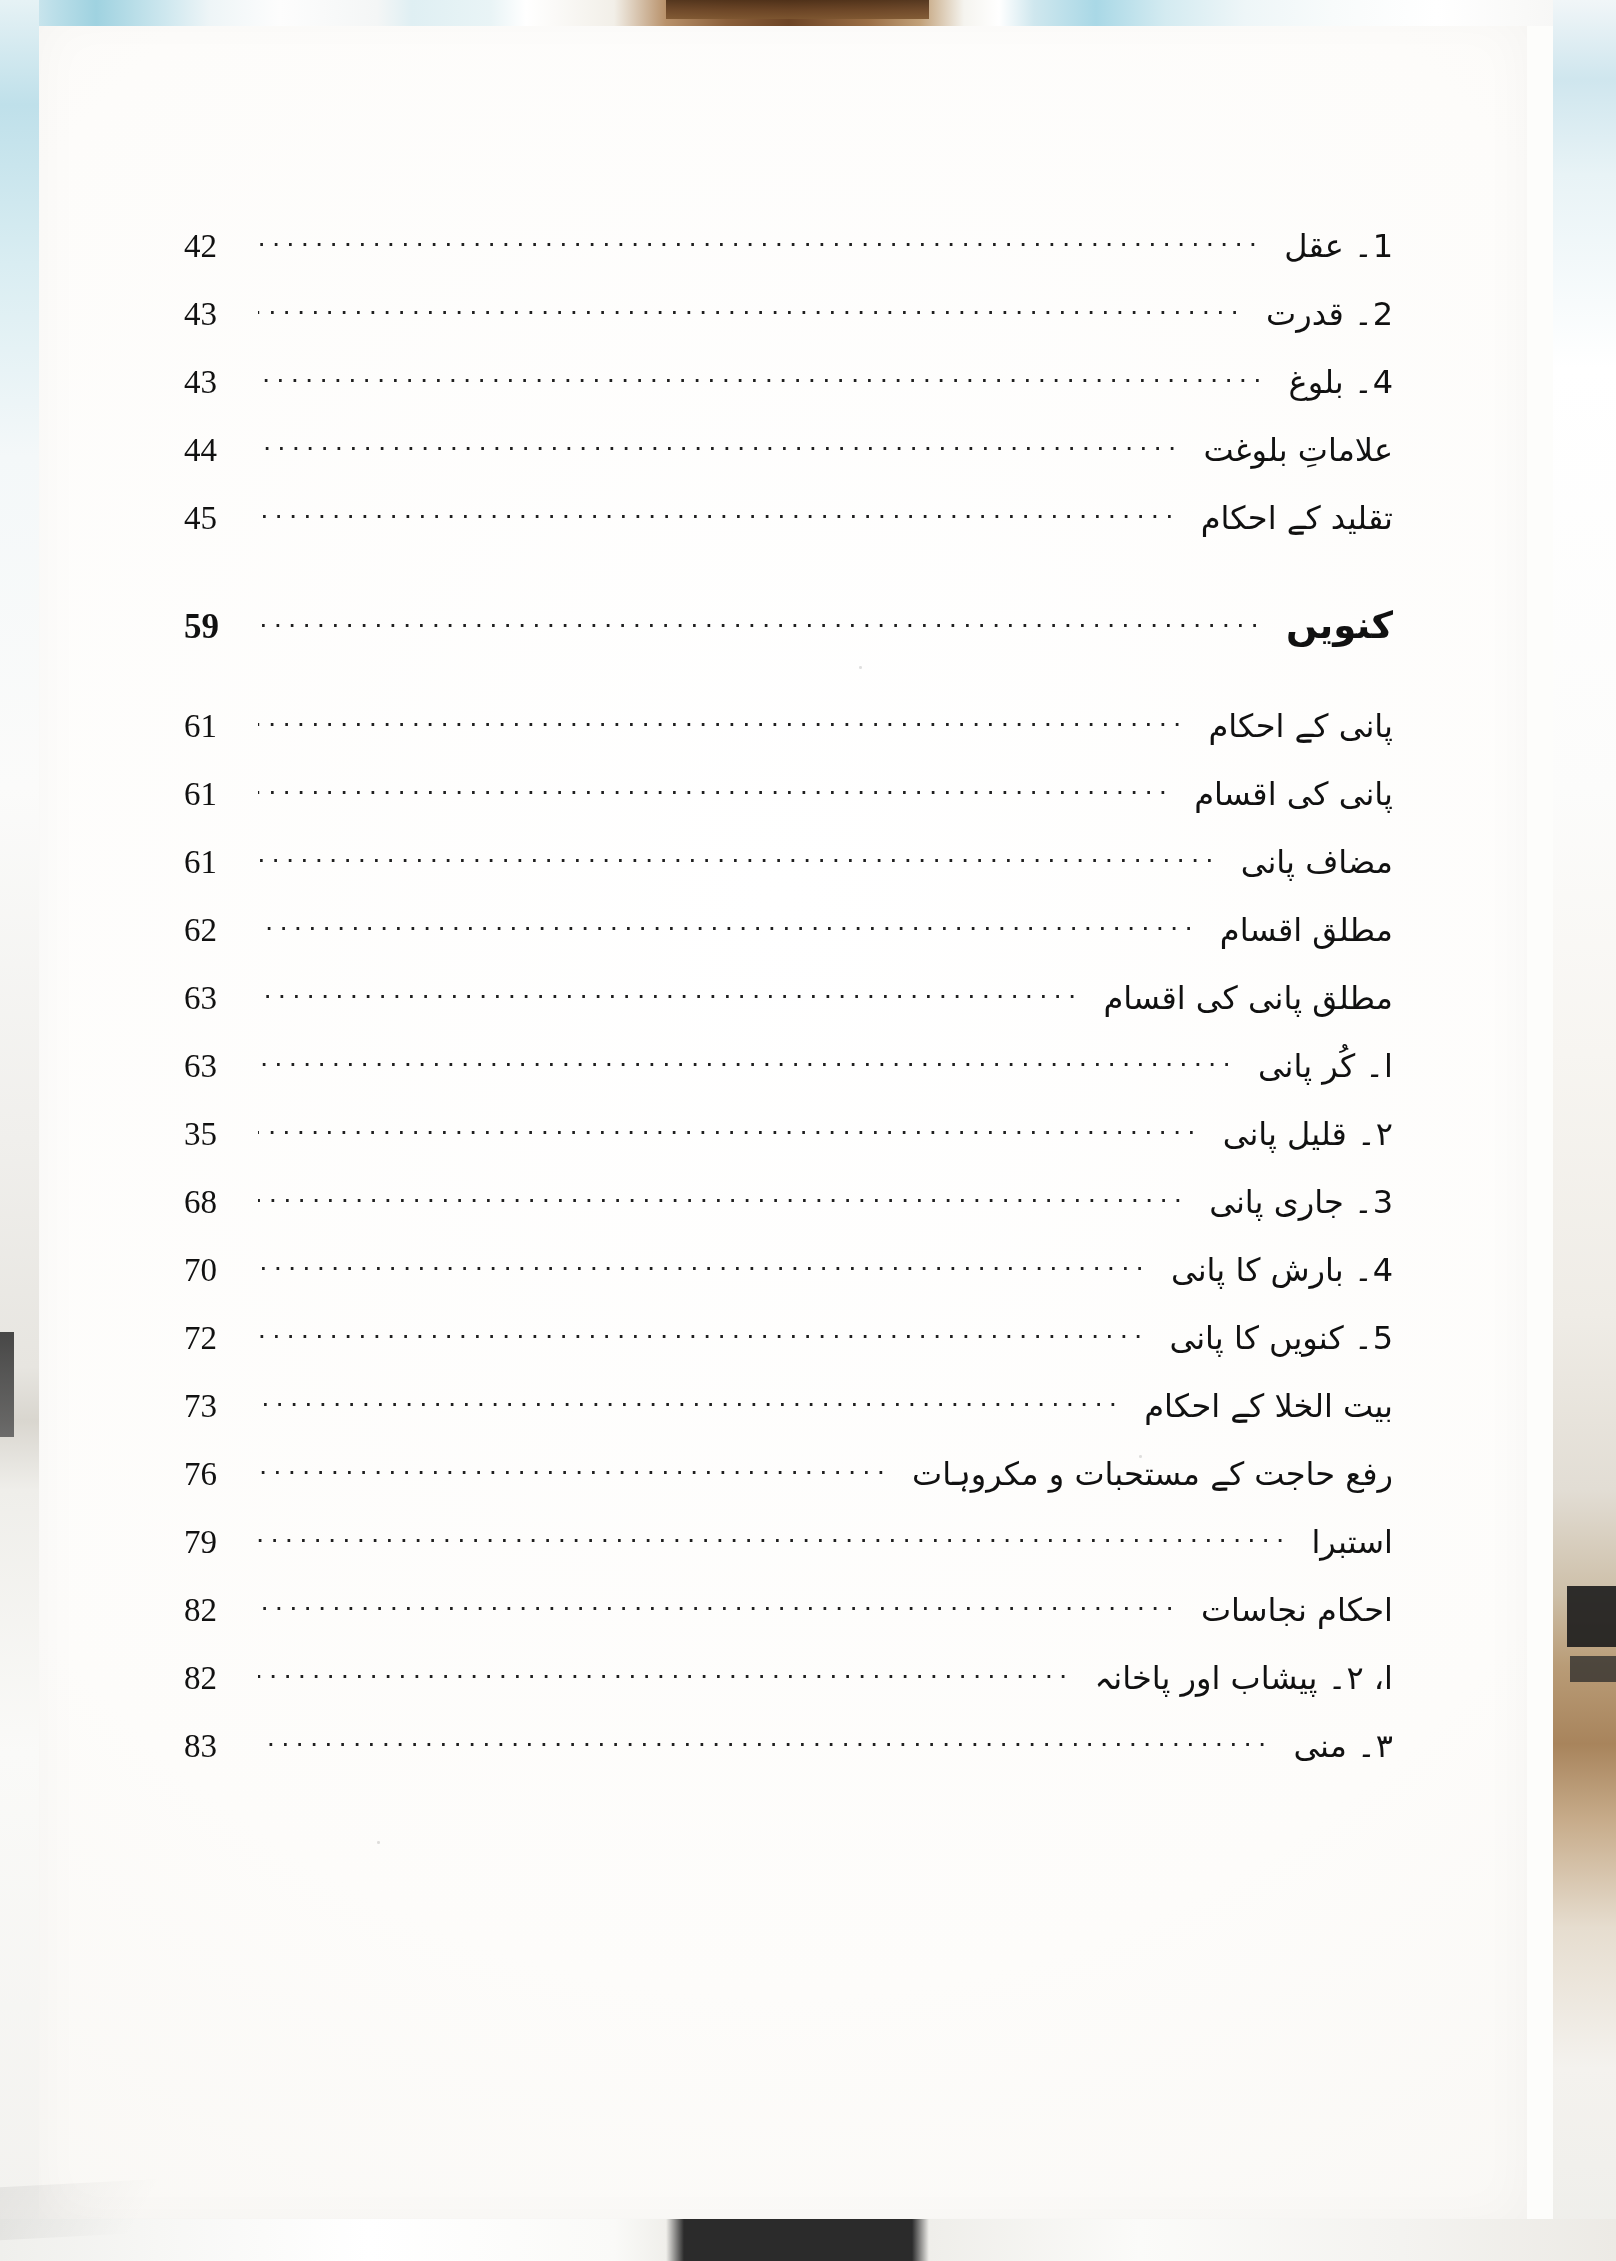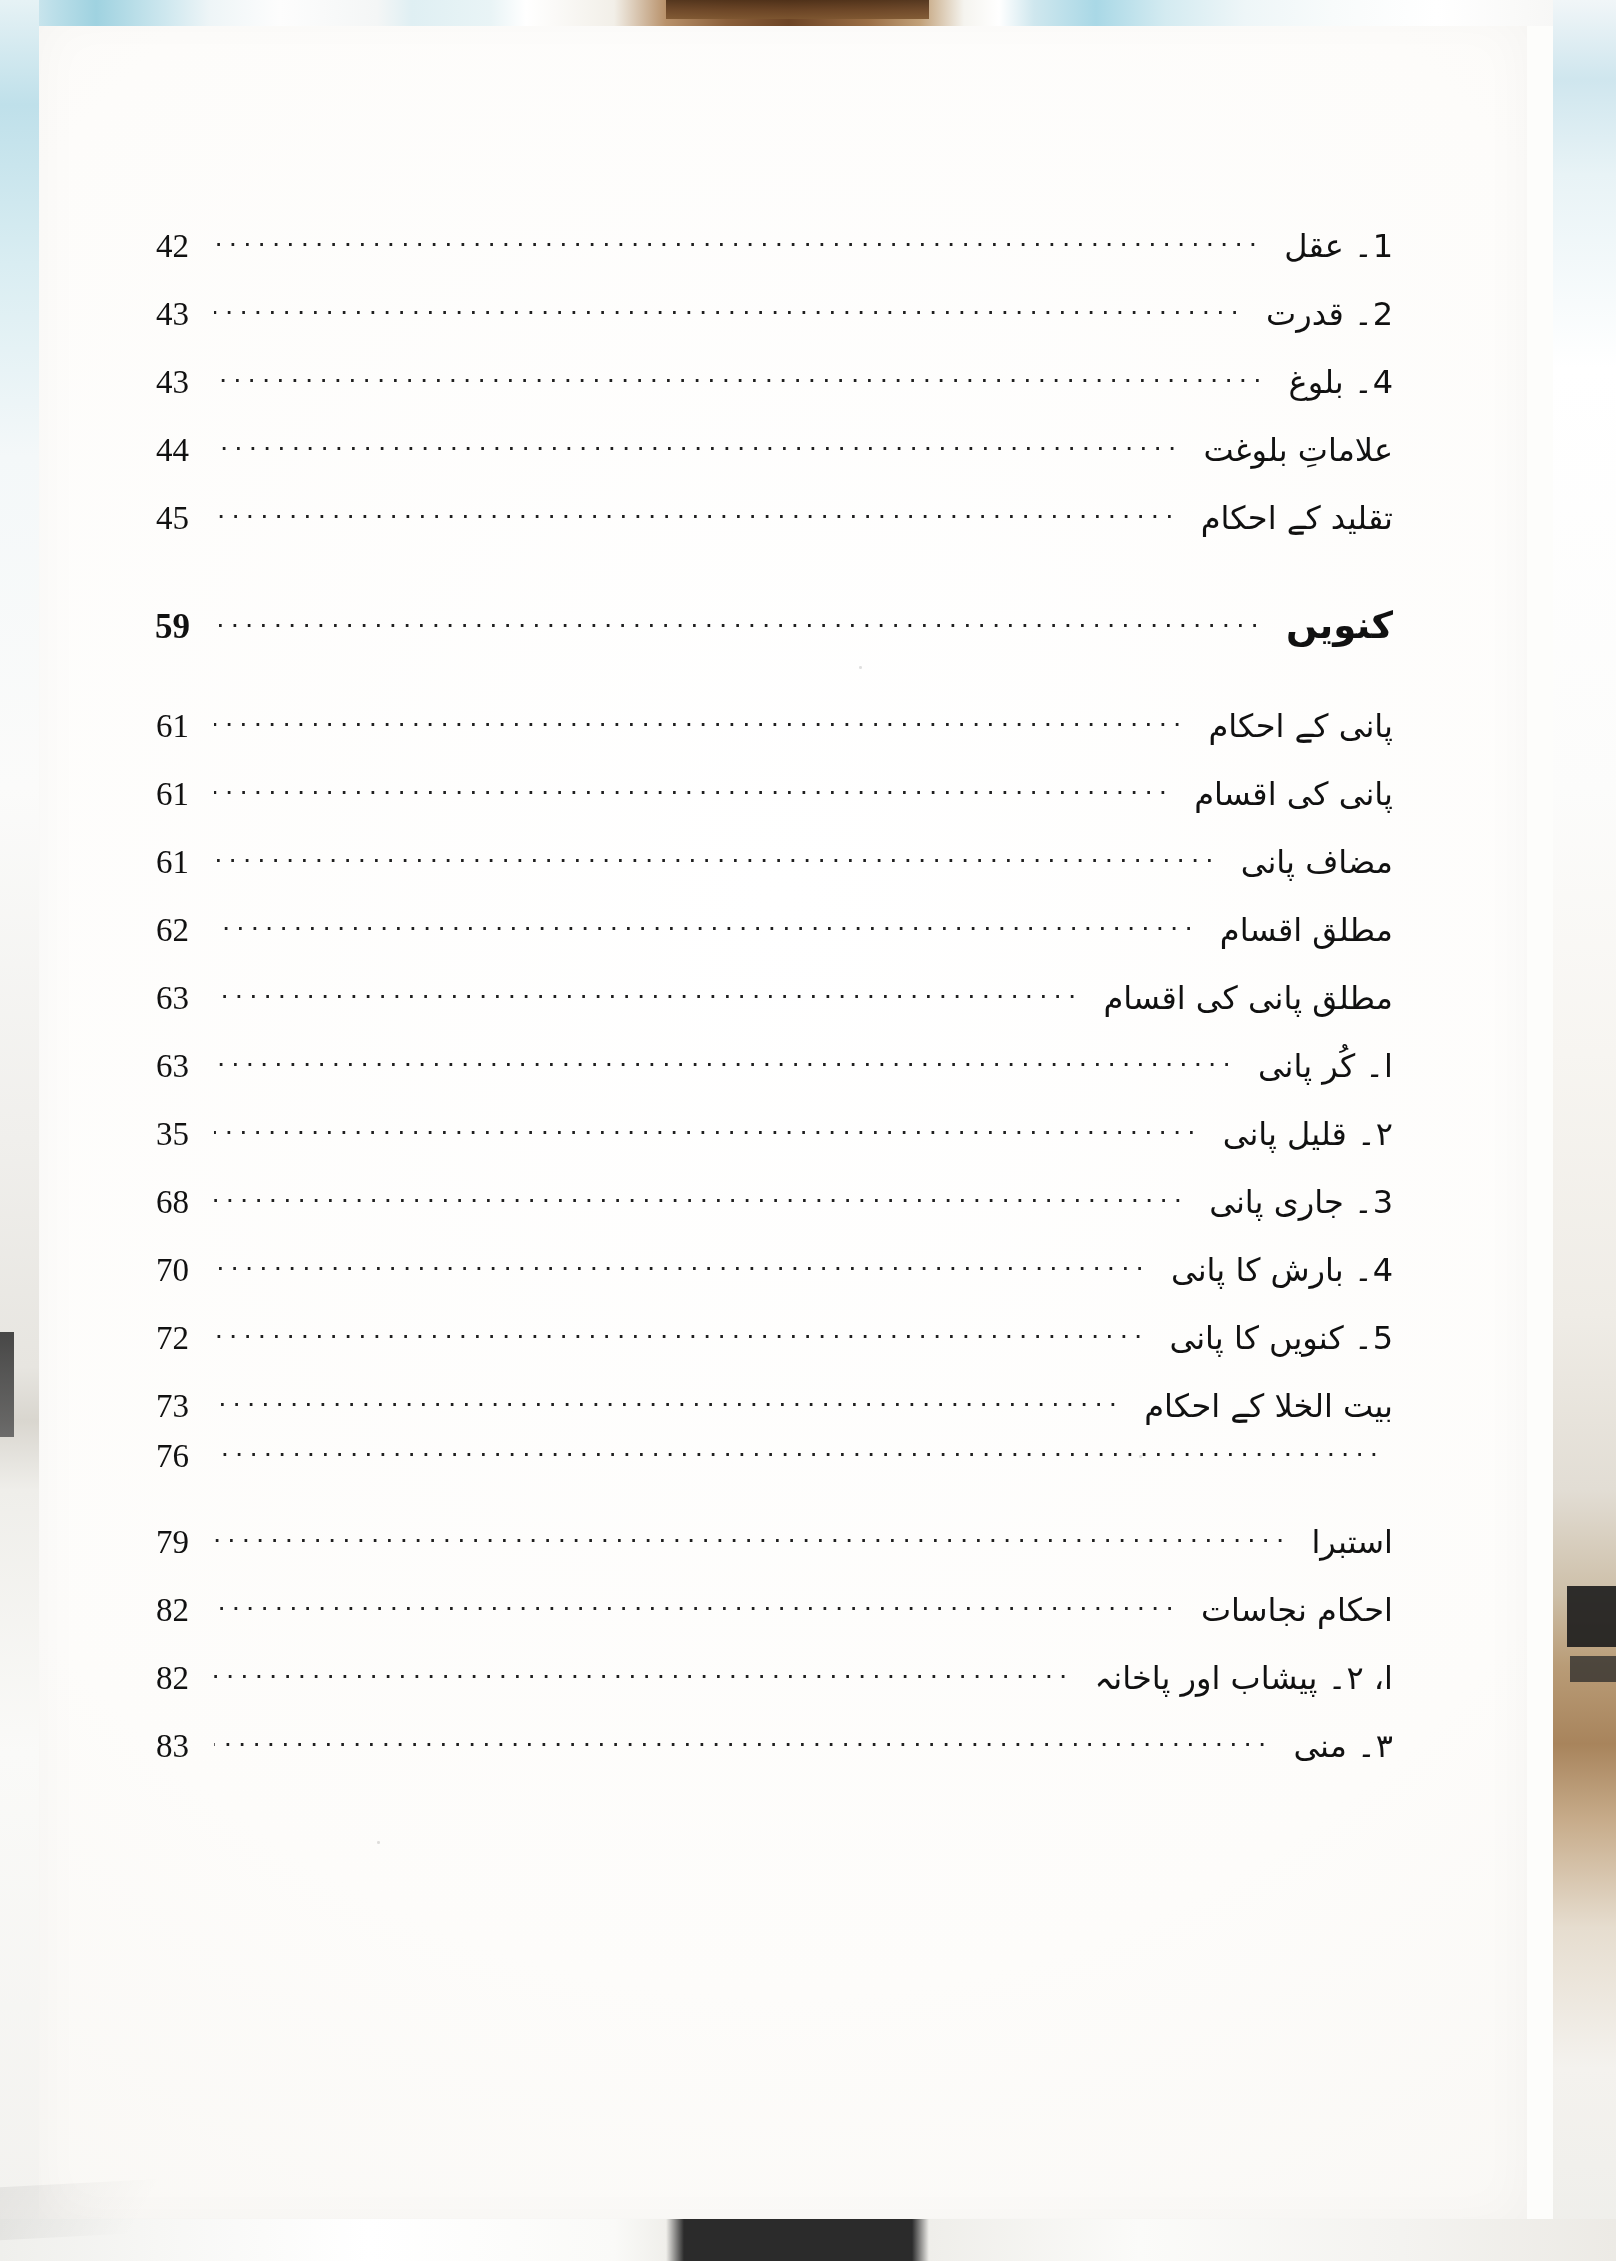--- a/index.html
+++ b/index.html
@@ -171,25 +171,26 @@
     bottom: 0.18em;
     white-space: nowrap;
     font-size: 26px;
     letter-spacing: 6.1px;
     color: #1f1f1f;
   }
 
   .toc-page {
     flex: 0 0 auto;
     min-width: 65px;
-    text-align: center;
+    text-align: left;
     direction: ltr;
     font-family: "Liberation Serif", "DejaVu Serif", serif;
     font-size: 33px;
     color: #111111;
+    margin-left: 44px;
   }
   .toc-row.section .toc-page {
     font-weight: bold;
     font-size: 35px;
   }
 
   
   .speckle {
     position: absolute;
     width: 2.6px; height: 2.6px;
@@ -312,20 +313,21 @@
       <span class="toc-page">72</span>
     </div>
 
     <div class="toc-row">
       <span class="toc-title">بیت الخلا کے احکام</span>
       <span class="toc-dots"></span>
       <span class="toc-page">73</span>
     </div>
 
     <div class="toc-row">
+      <span class="toc-title">رفع حاجت کے مستحبات و مکروہات</span>
       <span class="toc-dots"></span>
       <span class="toc-page">76</span>
     </div>
 
     <div class="toc-row">
       <span class="toc-title">استبرا</span>
       <span class="toc-dots"></span>
       <span class="toc-page">79</span>
     </div>
 

